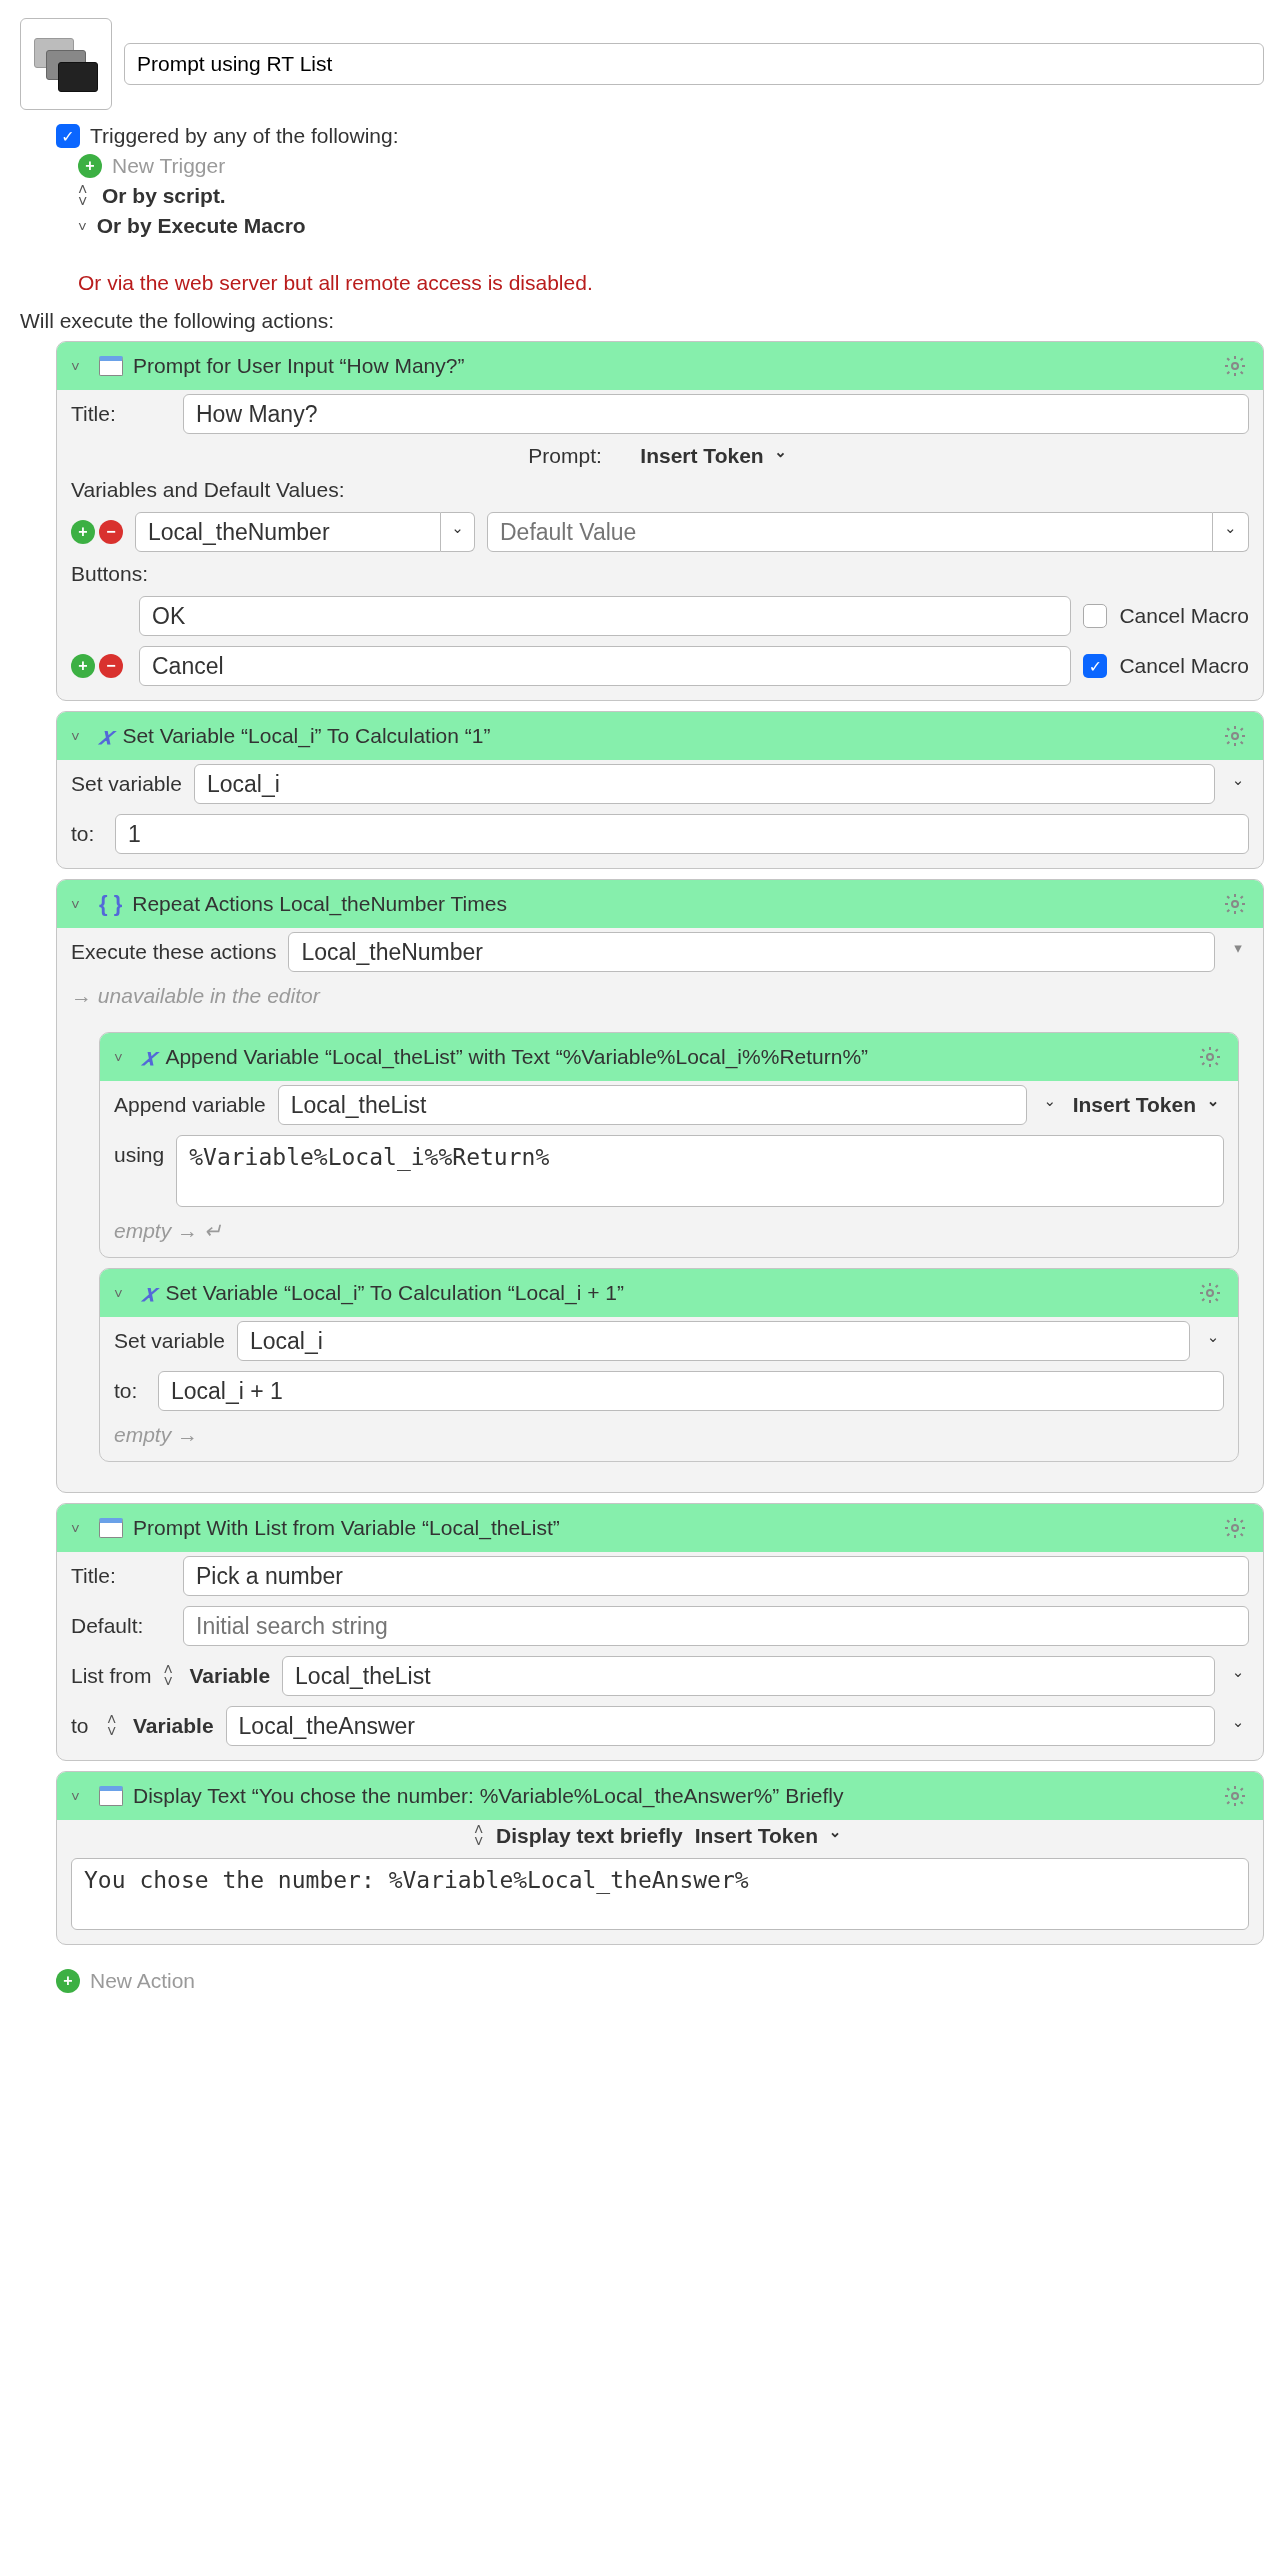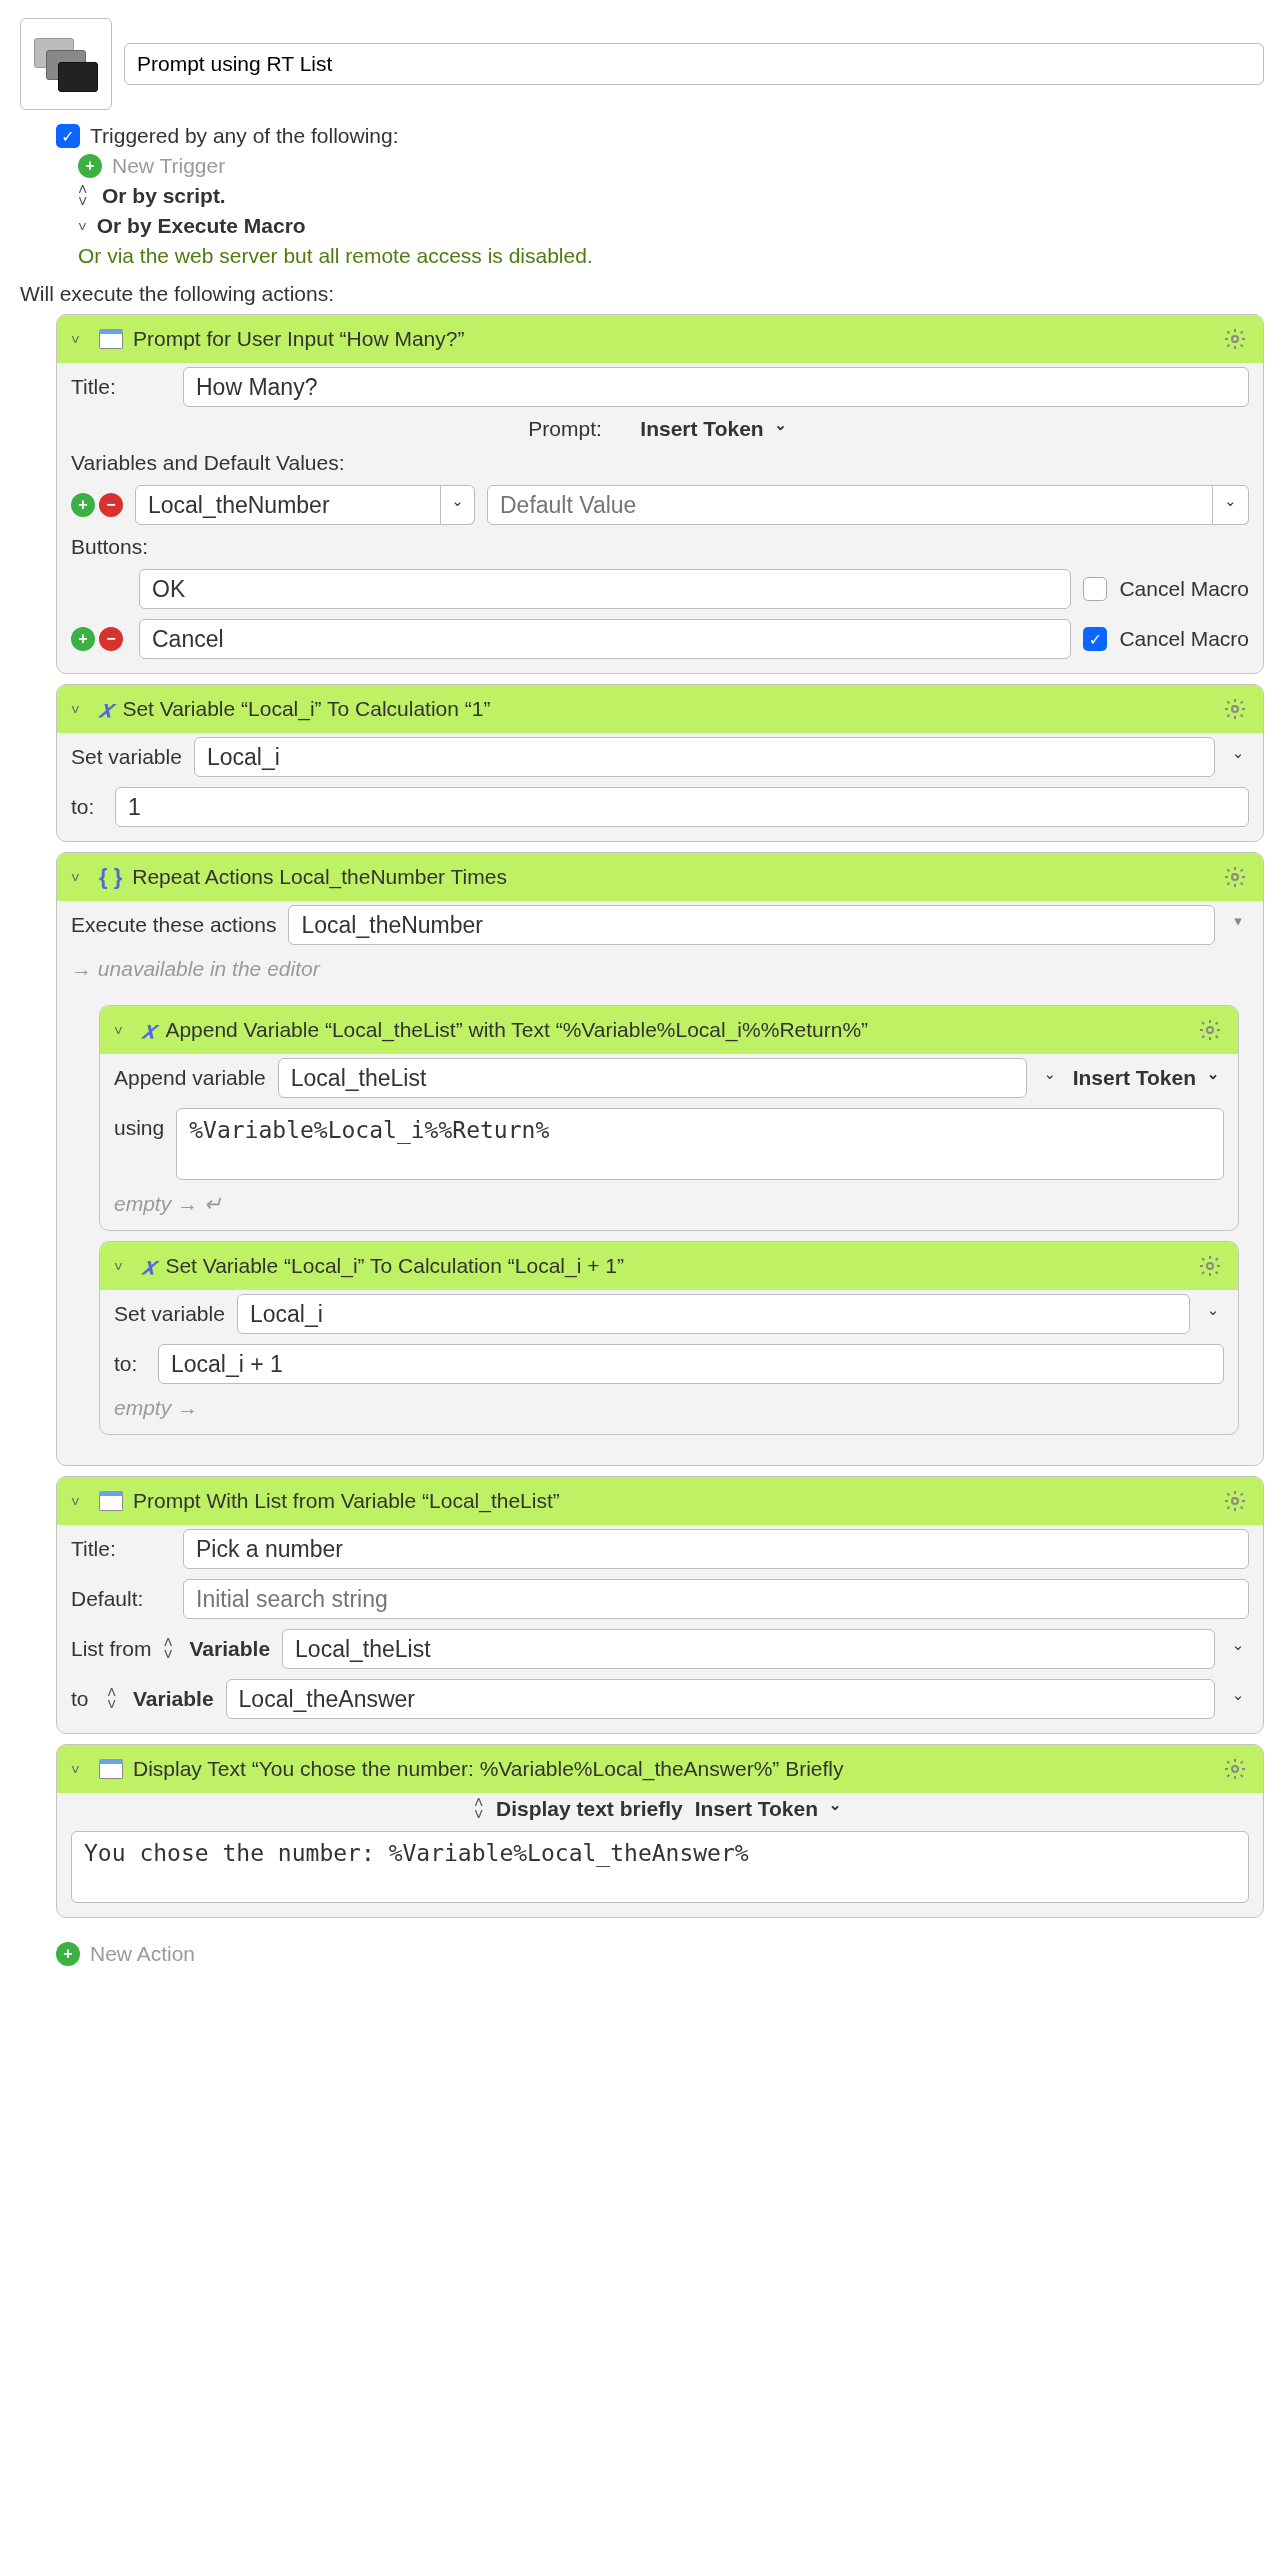--- a/index.html
+++ b/index.html
@@ -39,21 +39,21 @@
     width: 24px; height: 24px; border-radius: 5px; display: inline-flex;
     align-items: center; justify-content: center; font-size: 16px;
   }
   .checkbox.checked { background: #0a66ff; color: #fff; }
   .checkbox.unchecked { background: #fff; border: 1.5px solid #aaa; color: transparent; }
 
   .label { color: #333; }
   .bold { font-weight: 600; }
   .dim { color: #9a9a9a; }
   .italic { font-style: italic; }
-  .subtext { color: #4d7c0f; }
+  .subtext { color: #b91c1c; margin-top: 27px; }
 
   .plus-circle, .minus-circle {
     width: 24px; height: 24px; border-radius: 50%; display: inline-flex;
     align-items: center; justify-content: center; color: #fff; font-weight: bold;
     font-size: 16px;
   }
   .plus-circle { background: #3cb043; }
   .minus-circle { background: #d9312e; }
 
   .chev-updown { font-size: 16px; color: #555; position: relative; width: 14px; height: 22px; display: inline-block; }
@@ -64,21 +64,21 @@
 
   .section-title { color: #333; margin: 14px 0 8px 0; }
 
   
   .card {
     border: 1px solid #c5c5c5; border-radius: 10px; margin: 6px 0 10px 36px;
     background: #f3f3f3; position: relative; overflow: hidden;
   }
   .card-header {
     display: flex; align-items: center; padding: 10px 14px; gap: 10px;
-    background: #bef264;
+    background: #86efac;
   }
   .card-header .disclose {
     width: 18px; color: #666; cursor: pointer;
   }
   .card-header .title { flex: 1; color: #333; }
   .card-header .gear {
     width: 28px; height: 28px; display: inline-flex; align-items: center; justify-content: center;
     color: #777;
   }
   .action-icon-app {

